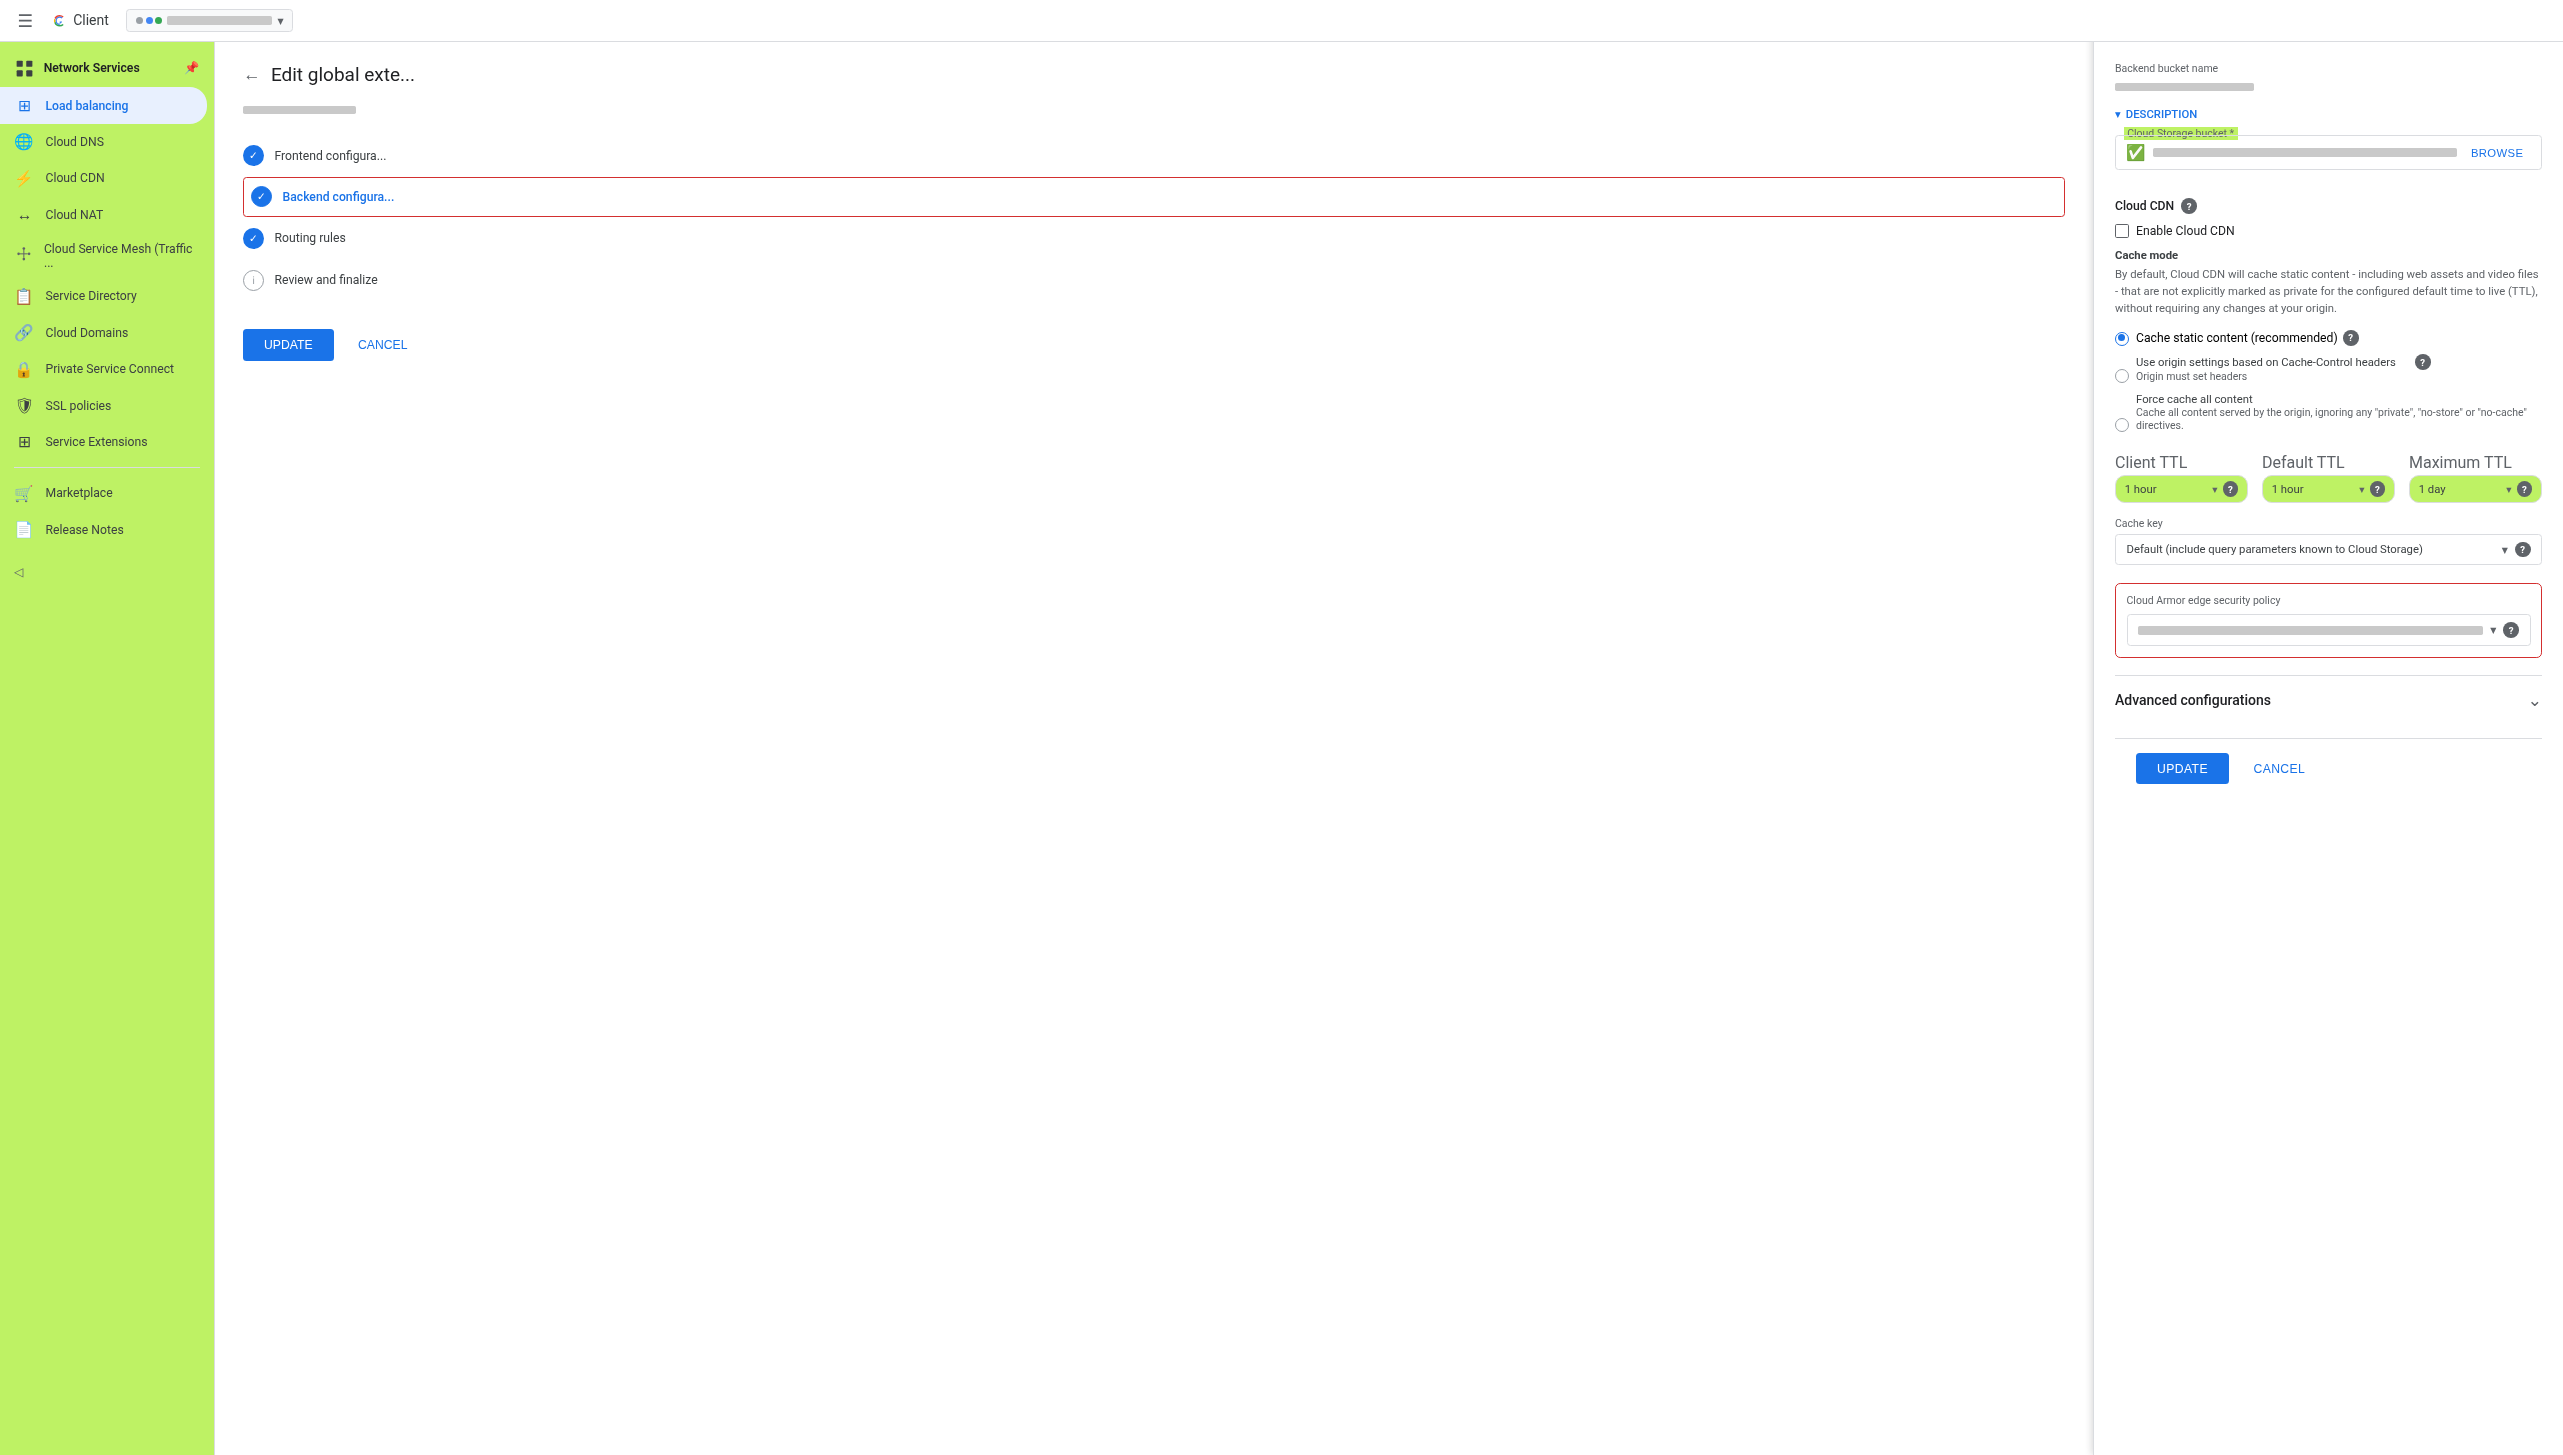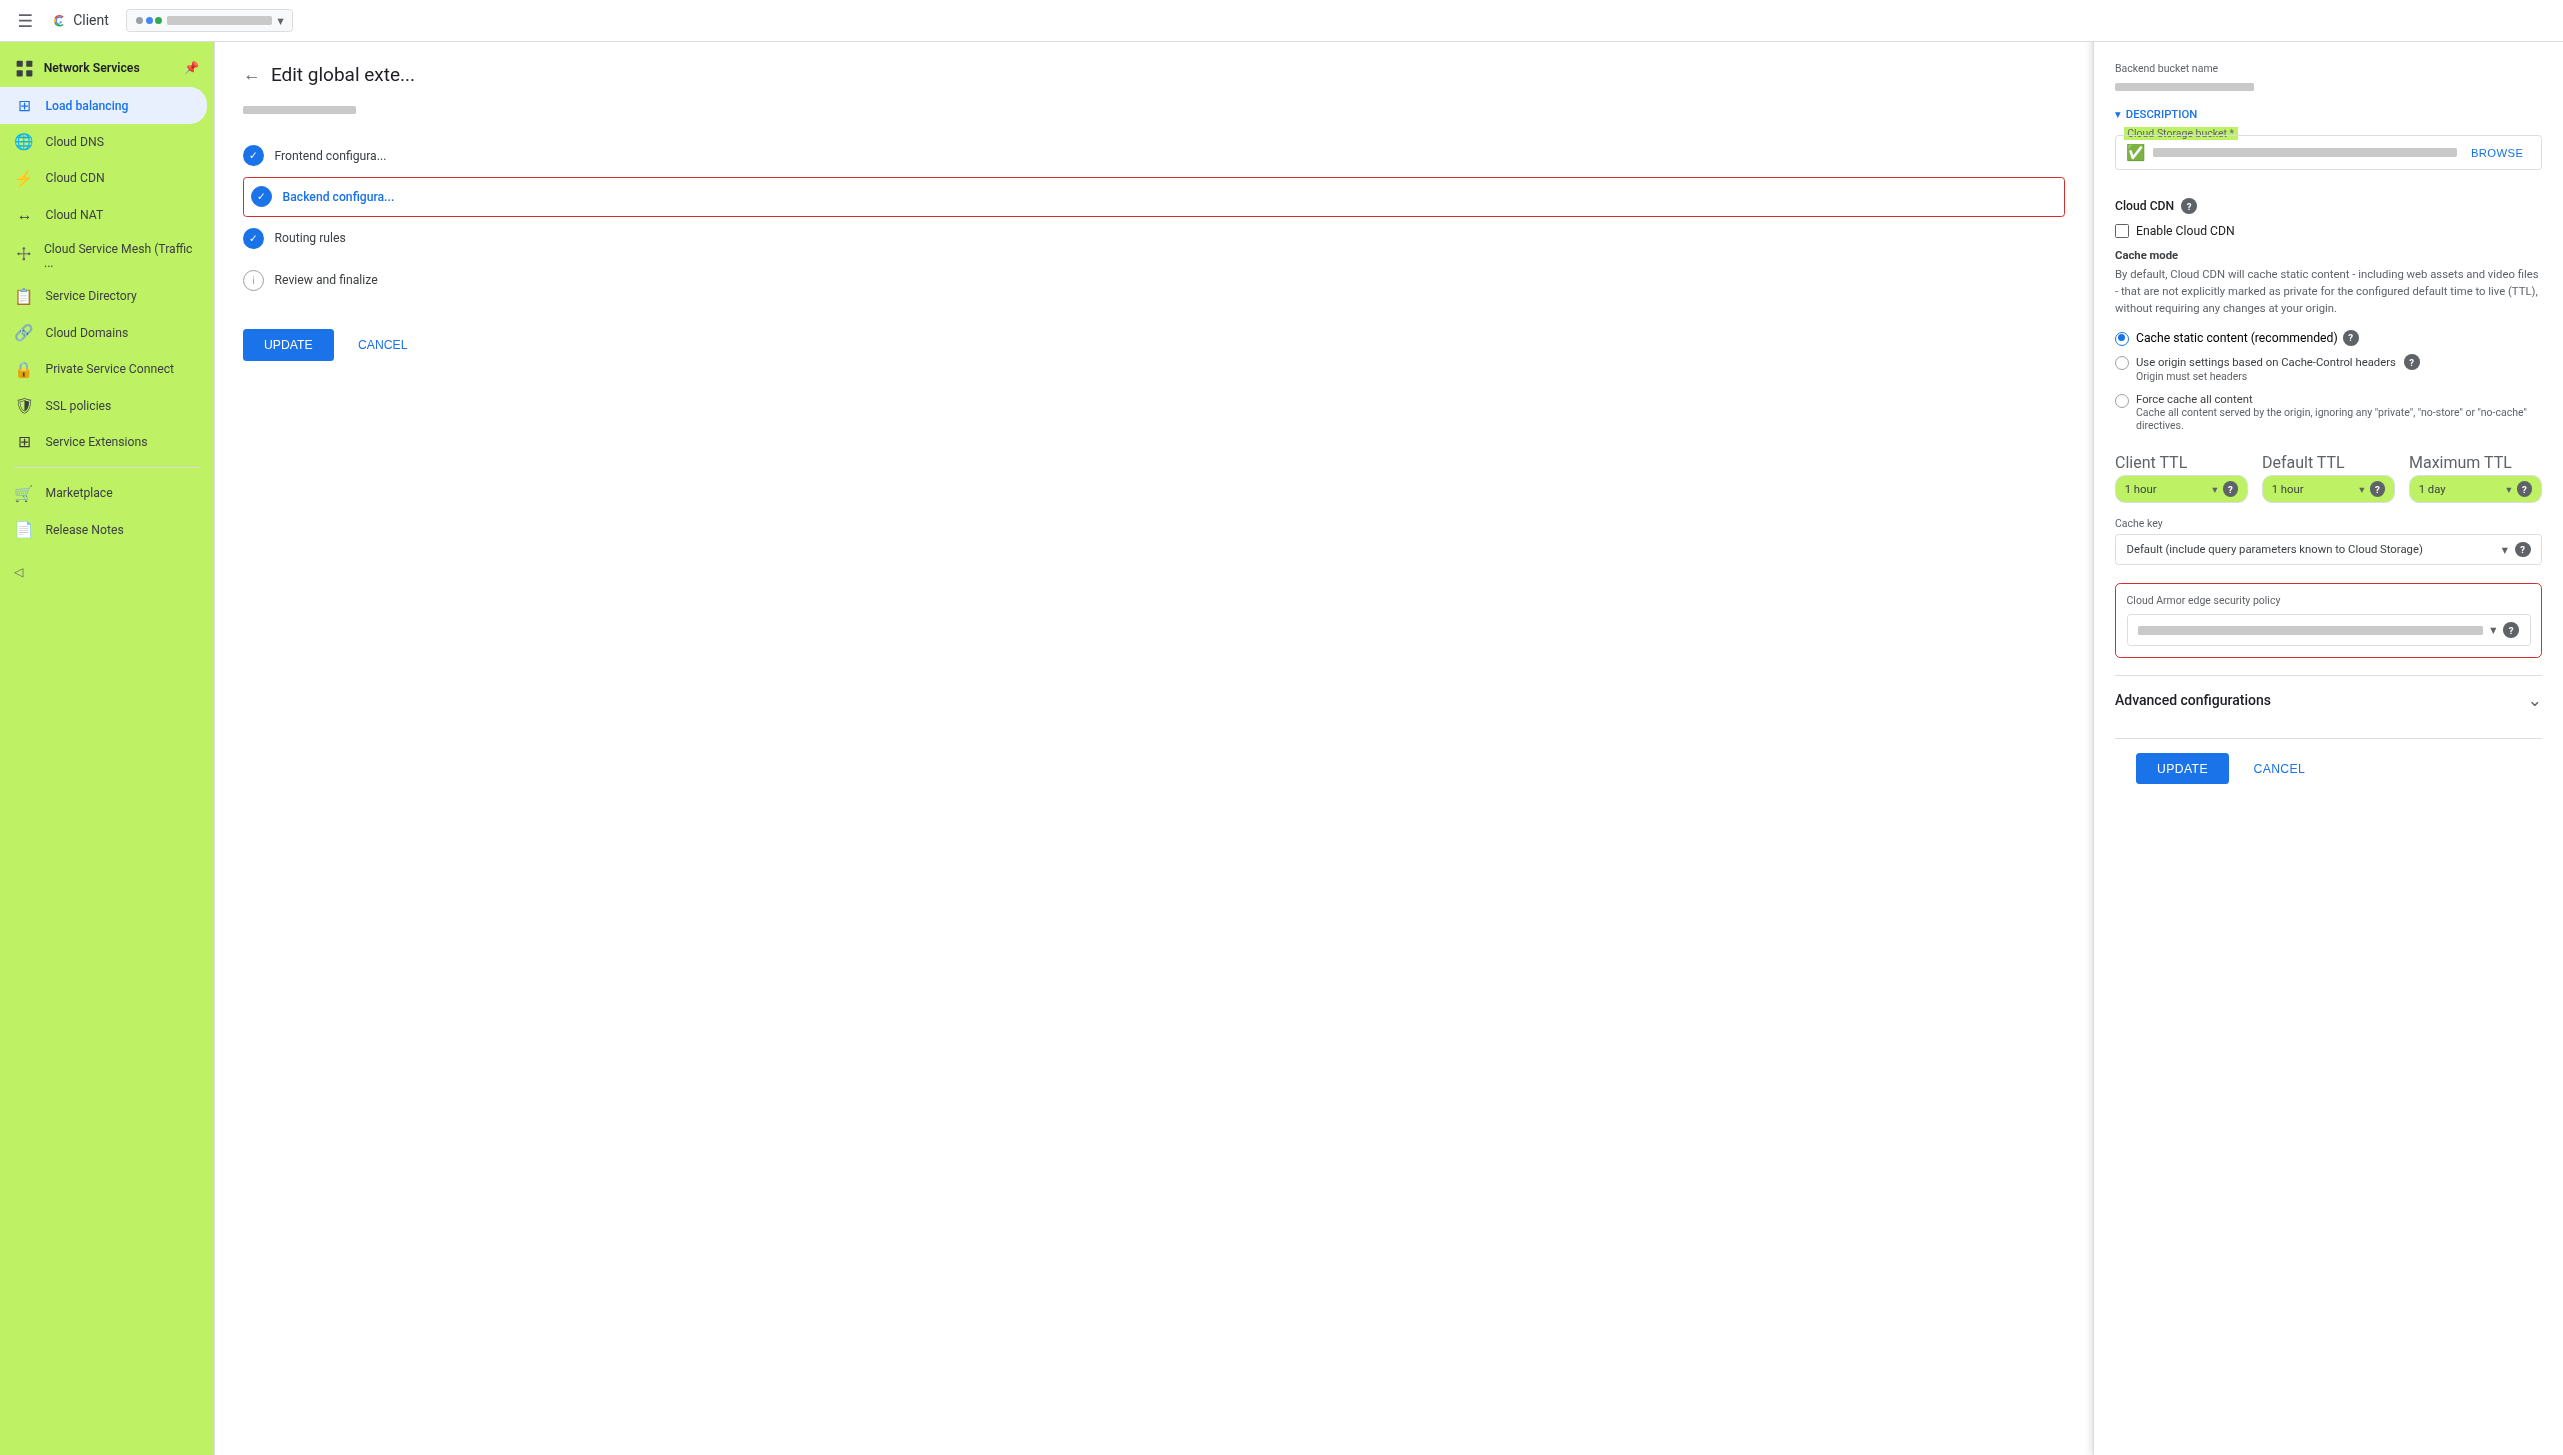--- a/index.html
+++ b/index.html
@@ -123,21 +123,21 @@
     .checkbox-row { display: flex; align-items: center; gap: 7px; margin-bottom: 10.5px; }
     .checkbox-box {
       width: 14px; height: 14px; border: 1.7px solid #5f6368; border-radius: 1.7px;
       background: #fff; cursor: pointer; flex-shrink: 0;
     }
     .checkbox-label { font-size: 12.2px; color: #202124; }
 
     .cache-mode-title { font-size: 11.3px; color: #3c4043; font-weight: 700; margin-bottom: 5.2px; }
     .cache-mode-desc { font-size: 11.3px; color: #5f6368; margin-bottom: 12.2px; line-height: 1.5; }
 
-    .radio-option { display: flex; align-items: flex-start; gap: 7px; margin-bottom: 8.7px; }
+    .radio-option { display: flex; align-items: flex-end; gap: 7px; margin-bottom: 8.7px; }
     .radio-btn {
       width: 14px; height: 14px; border: 1.7px solid #9aa0a6; border-radius: 50%;
       background: #fff; flex-shrink: 0; margin-top: 1.7px; cursor: pointer; position: relative;
     }
     .radio-btn.selected { border-color: #1a73e8; }
     .radio-btn.selected::after {
       content: ''; position: absolute; top: 1.7px; left: 1.7px;
       width: 7px; height: 7px; border-radius: 50%; background: #1a73e8;
     }
     .radio-text { font-size: 11.3px; color: #3c4043; }
@@ -405,21 +405,21 @@
           <div style="display:flex;align-items:center;gap:5.2px;">
             <span>Cache static content (recommended)</span>
             <div class="help-icon">?</div>
           </div>
         </div>
       </div>
 
       <div class="radio-option">
         <div class="radio-btn"></div>
         <div>
-          <div style="display:flex;align-items:center;gap:8px;">
+          <div style="display:flex;align-items:center;gap:19px;">
             <span class="radio-text">Use origin settings based on Cache-Control headers</span>
             <div class="help-icon">?</div>
           </div>
           <div class="radio-sub">Origin must set headers</div>
         </div>
       </div>
 
       <div class="radio-option">
         <div class="radio-btn"></div>
         <div>

